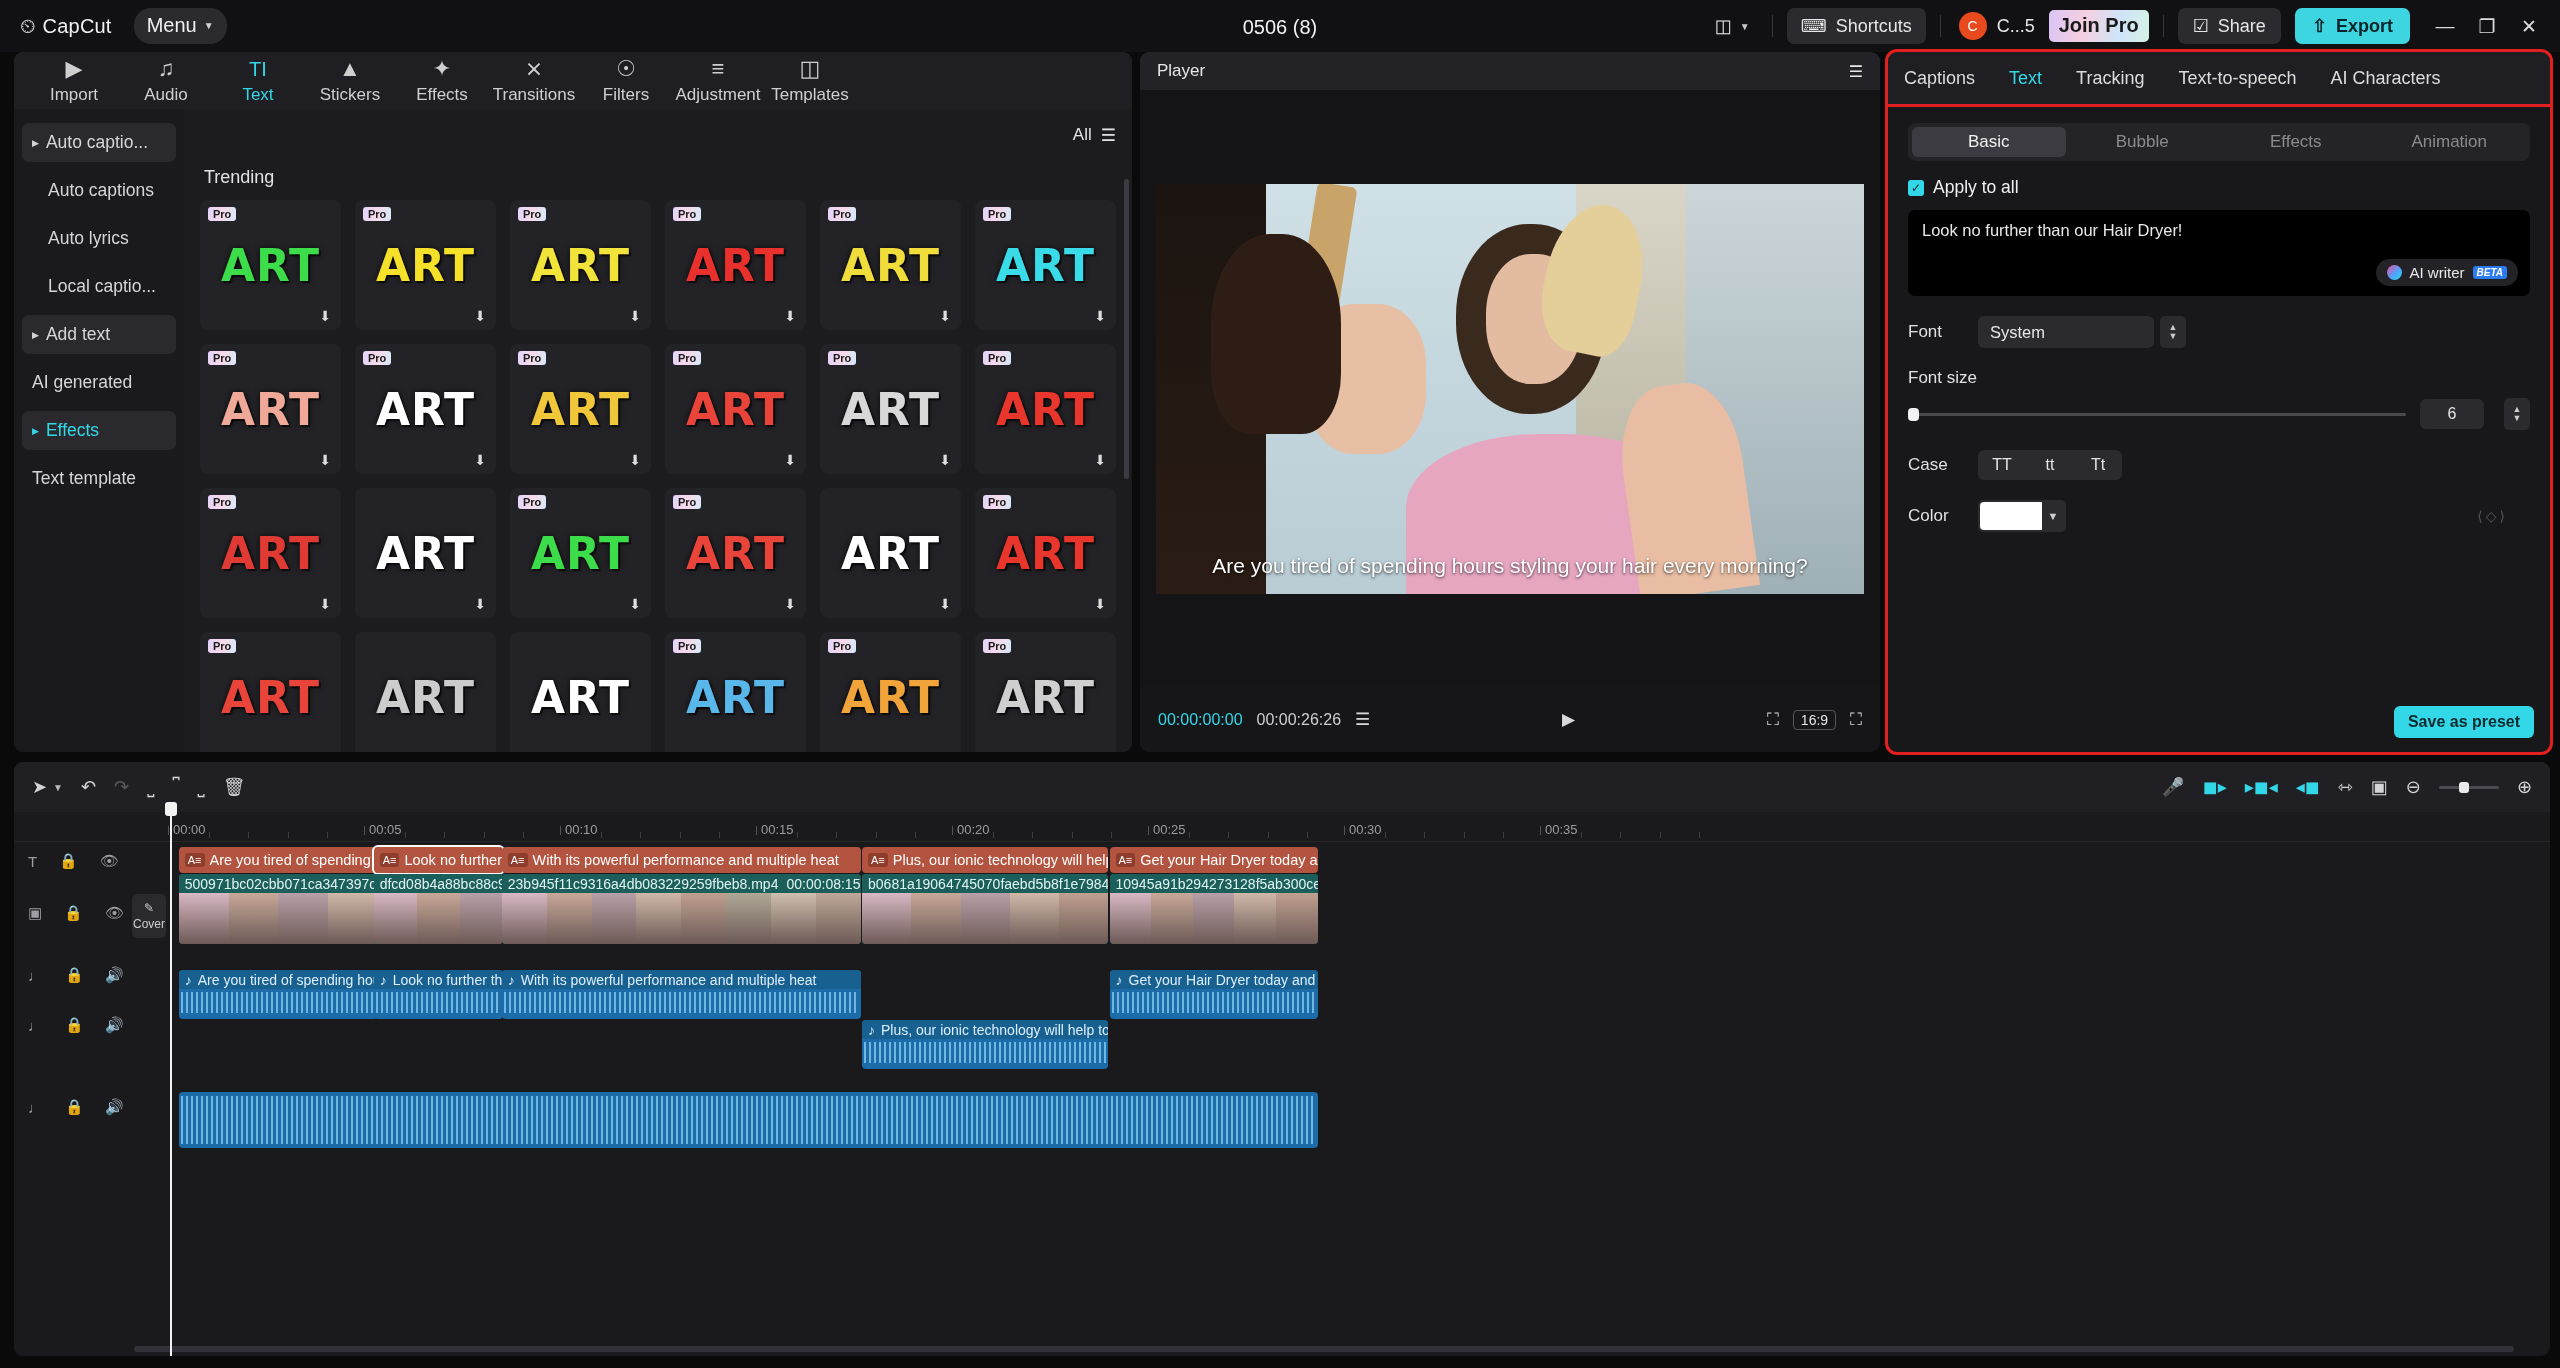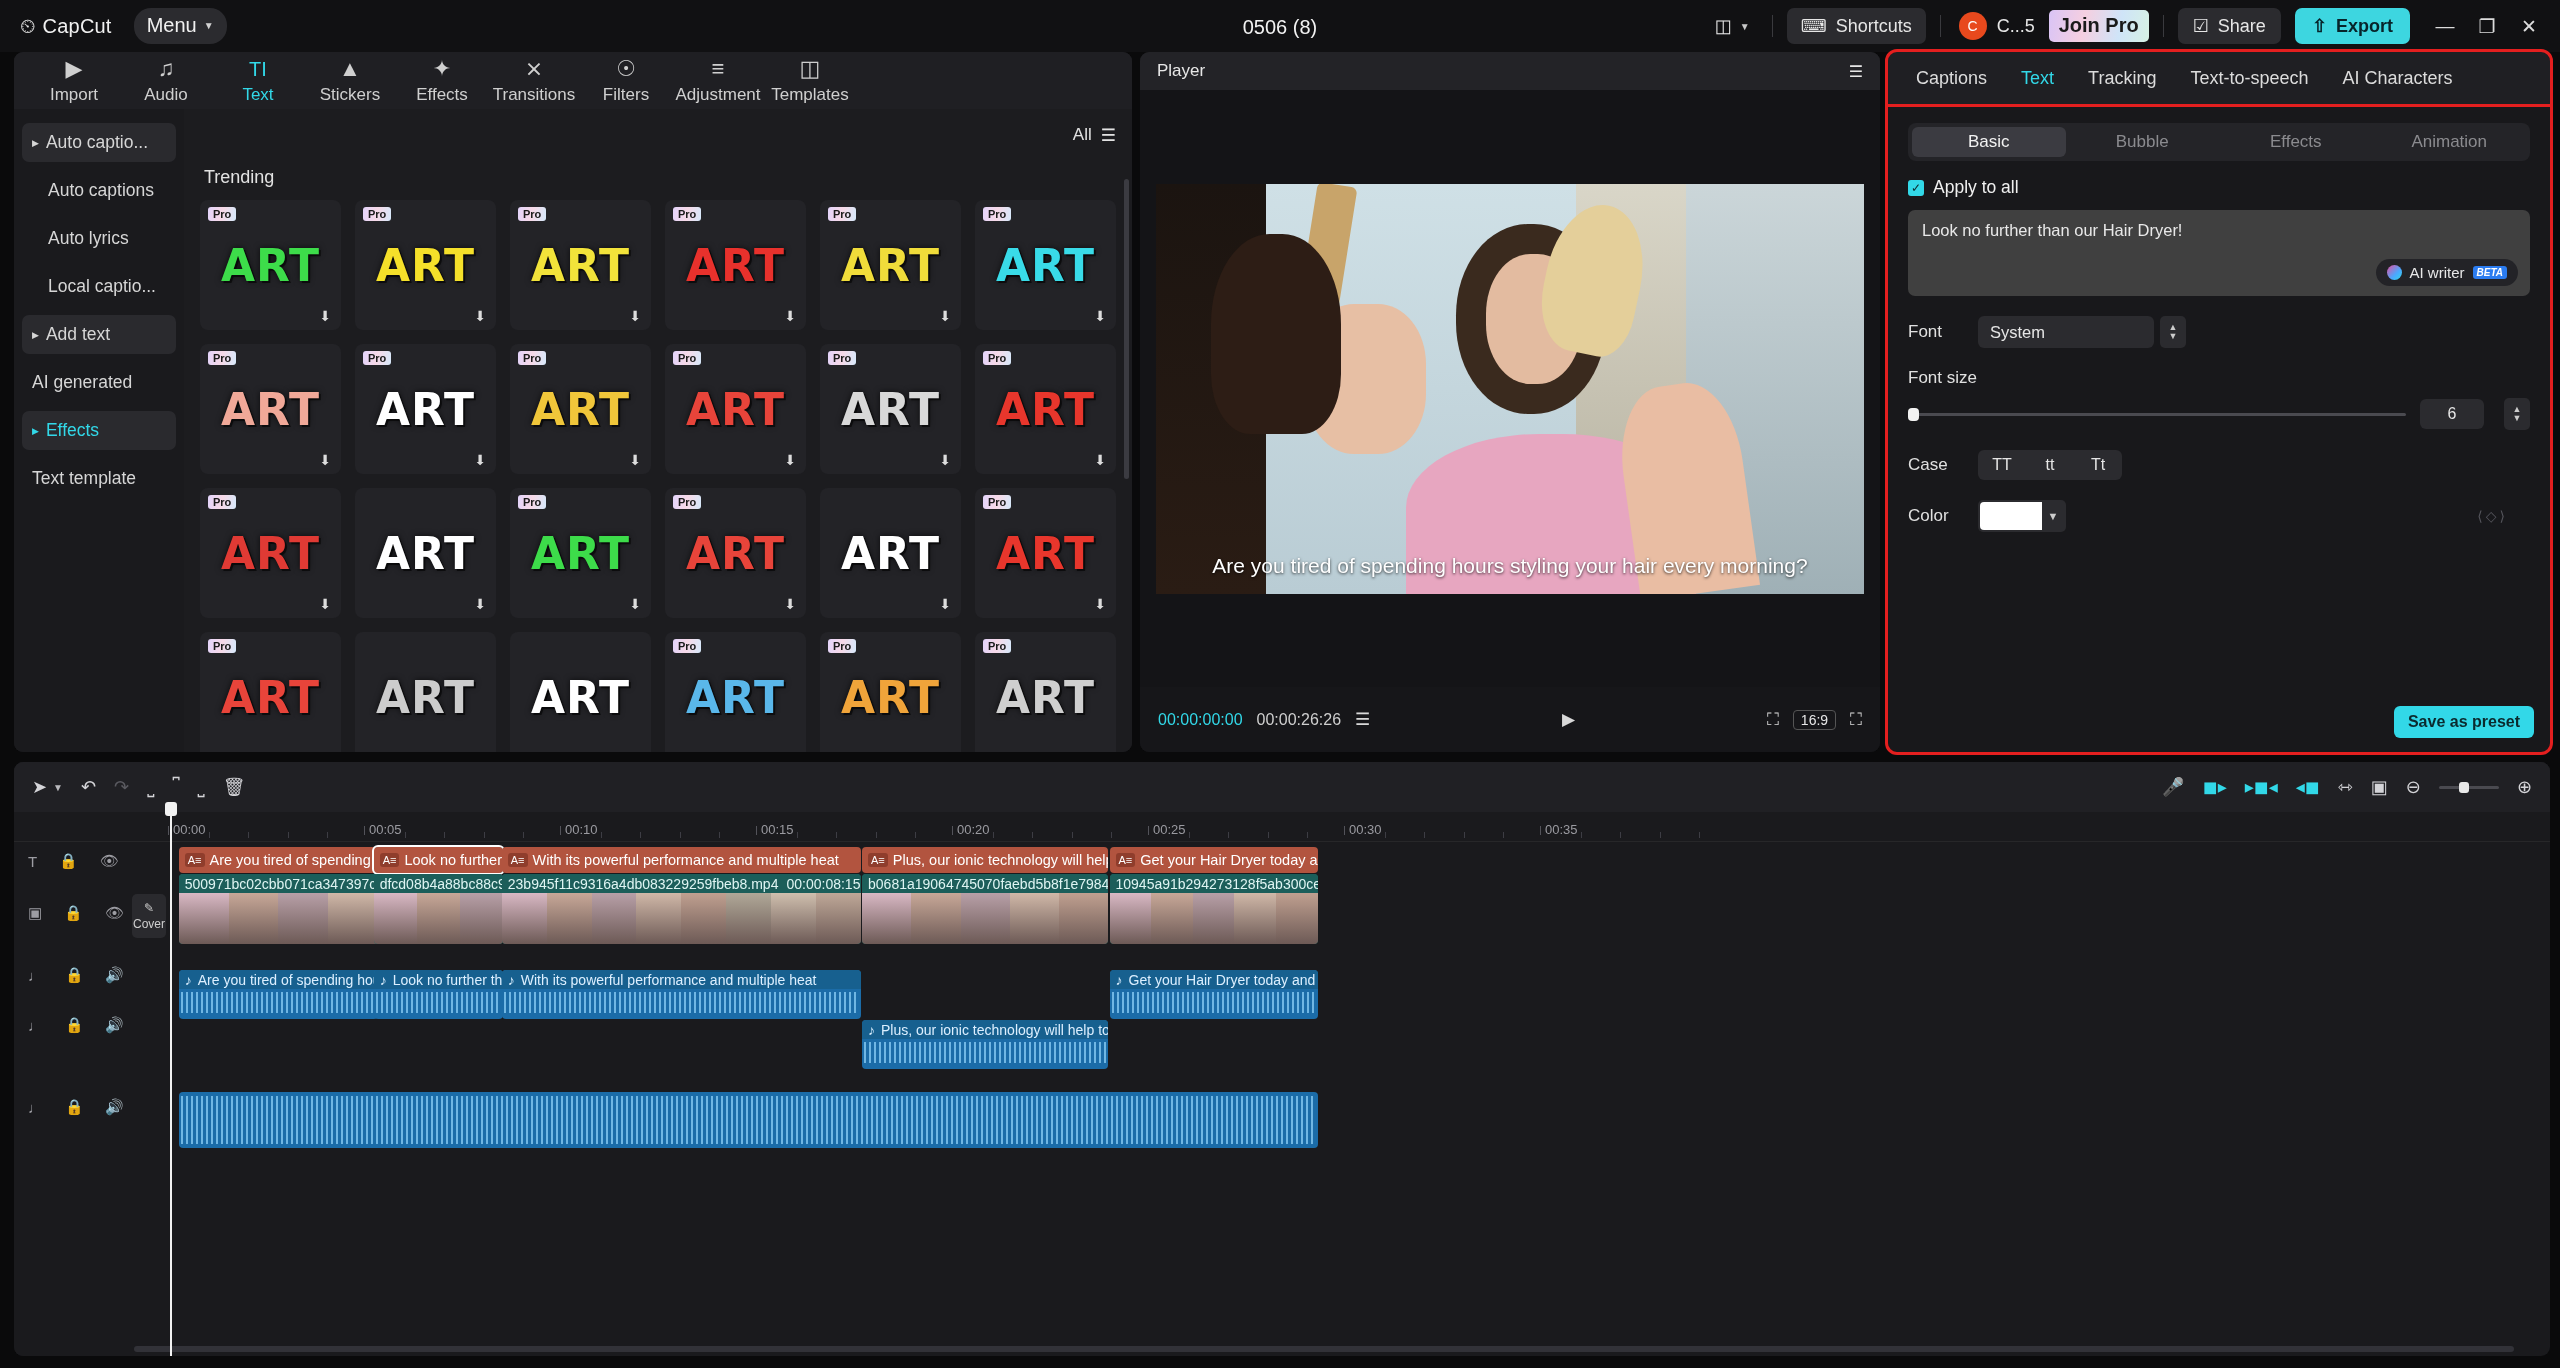--- a/index.html
+++ b/index.html
@@ -104,36 +104,36 @@
   .tc { font-size:16px; color:#32d8e8; }
   .tc.dim { color:#cfcfcf; }
   .pf-spacer { flex:1; }
   .pf-ico { font-size:17px; color:#d8d8d8; cursor:pointer; }
   .ratio { border:1px solid #555; border-radius:4px; padding:1px 7px; font-size:14px; }
 
   
   .rightpanel { position:absolute; left:1888px; top:52px; width:662px; height:700px;
     background:#18181b; border-radius:9px; overflow:hidden; }
   .rp-tabs { height:52px; display:flex; align-items:center; gap:34px;
-    padding-left:28px; background:#1f1f23; font-size:18px; color:#dcdcdc; }
+    padding-left:16px; background:#1f1f23; font-size:18px; color:#dcdcdc; }
   .rp-tabs .rt { cursor:pointer; }
   .rp-tabs .rt.active { color:#32d8e8; }
   .redline { height:3px; background:#e41f1f; }
   .rp-body { padding:16px 20px; }
   .segbar { display:flex; background:#242428; border-radius:8px; padding:4px;
     height:38px; }
   .seg { flex:1; display:flex; align-items:center; justify-content:center;
     font-size:17px; color:#8b8b8f; border-radius:6px; cursor:pointer; }
   .seg.on { background:#3b3b41; color:#f2f2f2; }
   .applyall { display:flex; align-items:center; gap:9px; margin:16px 0 12px;
     font-size:17.5px; color:#f0f0f0; }
   .cbox { width:16px; height:16px; border-radius:3px; background:#32d8e8;
     color:#0c2a2e; font-size:12px; display:flex; align-items:center;
     justify-content:center; }
-  .textarea { position:relative; height:86px; background:#404040;
+  .textarea { position:relative; height:86px; background:#000000;
     border-radius:7px; padding:11px 14px; font-size:16.5px; color:#e8e8e8; }
   .aiwriter { position:absolute; right:12px; bottom:10px; display:flex;
     align-items:center; gap:8px; background:#232327; border-radius:16px;
     padding:5px 11px; font-size:15px; cursor:pointer; }
   .ai-orb { width:15px; height:15px; border-radius:50%;
     background:linear-gradient(135deg,#e84ea0,#4aa8ff 60%,#32d8e8); }
   .beta { font-size:10px; font-weight:bold; color:#fff; background:#2b7cf0;
     border-radius:3px; padding:1px 4px; font-style:italic; }
   .row { display:flex; align-items:center; margin-top:20px; }
   .row-lbl { width:70px; font-size:17px; color:#e0e0e0; }

